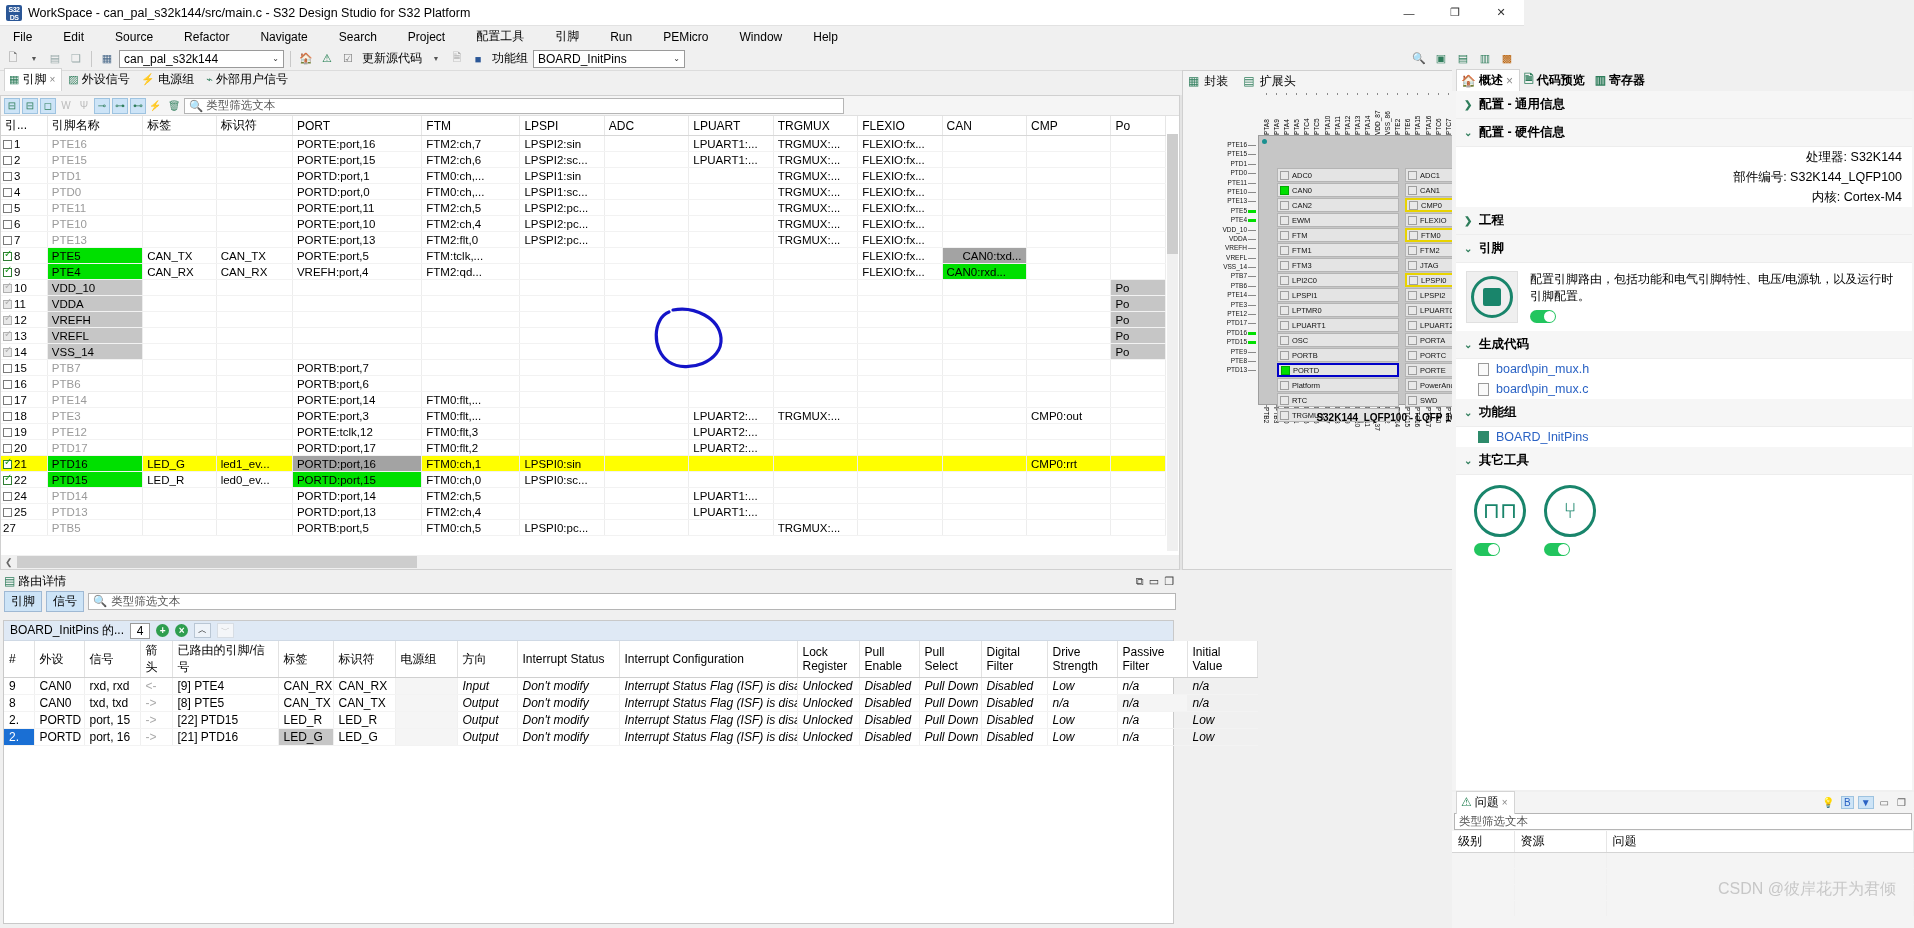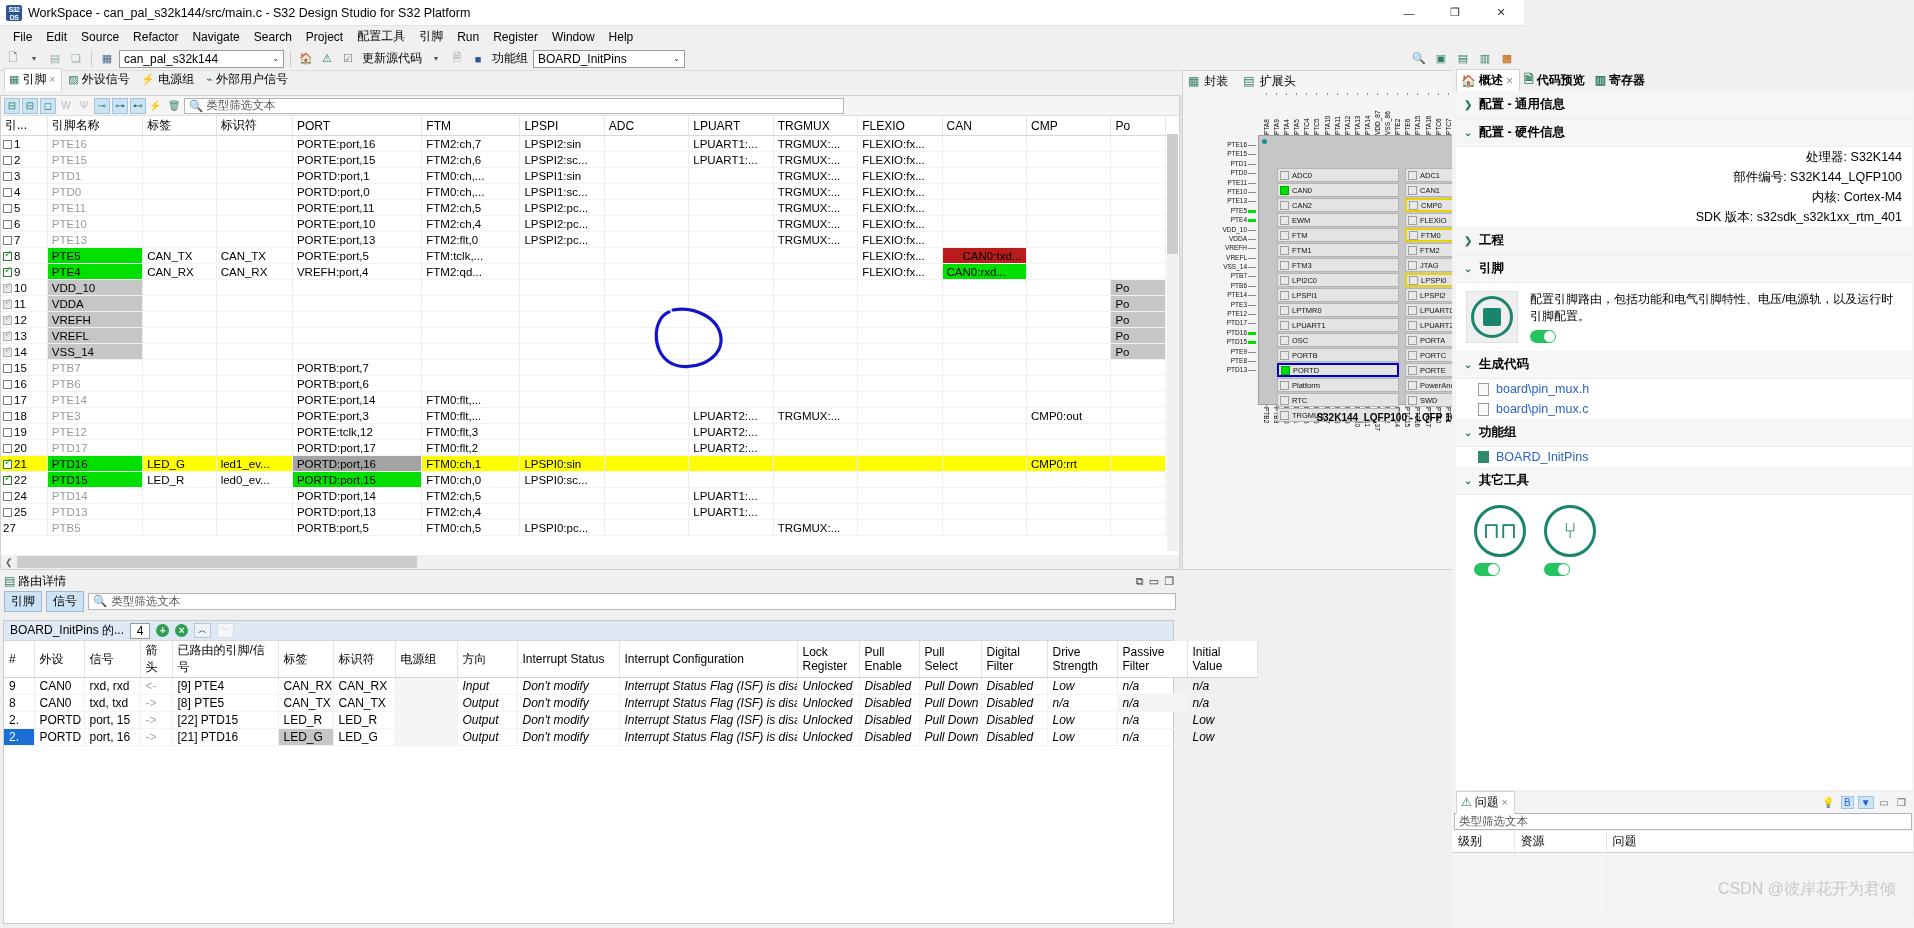--- a/index.html
+++ b/index.html
@@ -17,21 +17,21 @@
     border-bottom:1px solid #e2e2e2; padding-left:6px; }
   .titlebar .tb-icon { width:16px; height:16px; background:#2b5797; color:#fff;
     font-size:7px; line-height:8px; text-align:center; border-radius:2px; margin-right:6px;
     padding-top:1px; font-weight:bold; letter-spacing:-.5px;}
   .titlebar .tb-title { font-size:12.5px; }
   .winbtns { margin-left:auto; display:flex; height:26px; }
   .winbtns div { width:46px; height:26px; display:flex; align-items:center; justify-content:center;
     font-size:11px; color:#333; }
 
   
-  .menubar { height:21px; background:#f0f0f0; display:flex; align-items:center; padding-left:6px; gap:0; }
+  .menubar { height:21px; background:#f0f0f0; display:flex; align-items:center; padding-left:6px; gap:17px; }
   .menubar span { padding:2px 7px; font-size:12px; white-space:nowrap; }
 
   
   .toolbar { height:24px; background:#f0f0f0; display:flex; align-items:center;
     padding-left:4px; gap:3px; border-bottom:1px solid #dcdcdc; }
   .tbtn { width:18px; height:18px; display:flex; align-items:center; justify-content:center;
     font-size:11px; color:#555; }
   .sep { width:1px; height:16px; background:#c8c8c8; margin:0 3px; }
   .combo { height:18px; border:1px solid #9a9a9a; background:#fff; display:flex; align-items:center;
      padding:0 4px; font-size:12px; position:relative; }
@@ -205,21 +205,21 @@
     <span>File</span>
     <span>Edit</span>
     <span>Source</span>
     <span>Refactor</span>
     <span>Navigate</span>
     <span>Search</span>
     <span>Project</span>
     <span>配置工具</span>
     <span>引脚</span>
     <span>Run</span>
-    <span>Register</span>
+    <span>PEMicro</span>
     <span>Window</span>
     <span>Help</span>
   </div>
 
   <div class="toolbar">
     <div class="tbtn">🗋</div>
     <div class="tbtn" style="font-size:7px;">▼</div>
     <div class="tbtn" style="color:#9aa;">▤</div>
     <div class="tbtn" style="color:#9aa;">❏</div>
     <div class="sep"></div>
@@ -441,21 +441,21 @@
               <td class="pname" style="background: rgb(0, 224, 0); color: rgb(0, 0, 0);">PTE5</td>
               <td>CAN_TX</td>
               <td>CAN_TX</td>
               <td>PORTE:port,5</td>
               <td>FTM:tclk,...</td>
               <td></td>
               <td></td>
               <td></td>
               <td></td>
               <td>FLEXIO:fx...</td>
-              <td style="background: #b91c1c; padding-left: 20px;">CAN0:txd...</td>
+              <td style="background: #a3a3a3; padding-left: 20px;">CAN0:txd...</td>
               <td></td>
               <td></td>
             </tr>
             <tr>
               <td class="num"><span class="cb chk"></span>9</td>
               <td class="pname" style="background: rgb(0, 224, 0); color: rgb(0, 0, 0);">PTE4</td>
               <td>CAN_RX</td>
               <td>CAN_RX</td>
               <td>VREFH:port,4</td>
               <td>FTM2:qd...</td>
@@ -1035,24 +1035,20 @@
         <span>S32K144</span>
       </div>
       <div class="kv">
         <span>部件编号:</span>
         <span>S32K144_LQFP100</span>
       </div>
       <div class="kv">
         <span>内核:</span>
         <span>Cortex-M4</span>
       </div>
-      <div class="kv">
-        <span>SDK 版本:</span>
-        <span>s32sdk_s32k1xx_rtm_401</span>
-      </div>
 
       <div class="secthead">
         <span class="chev">❯</span>
         <span>工程</span>
       </div>
 
       <div class="secthead">
         <span class="chev">⌄</span>
         <span>引脚</span>
       </div>

